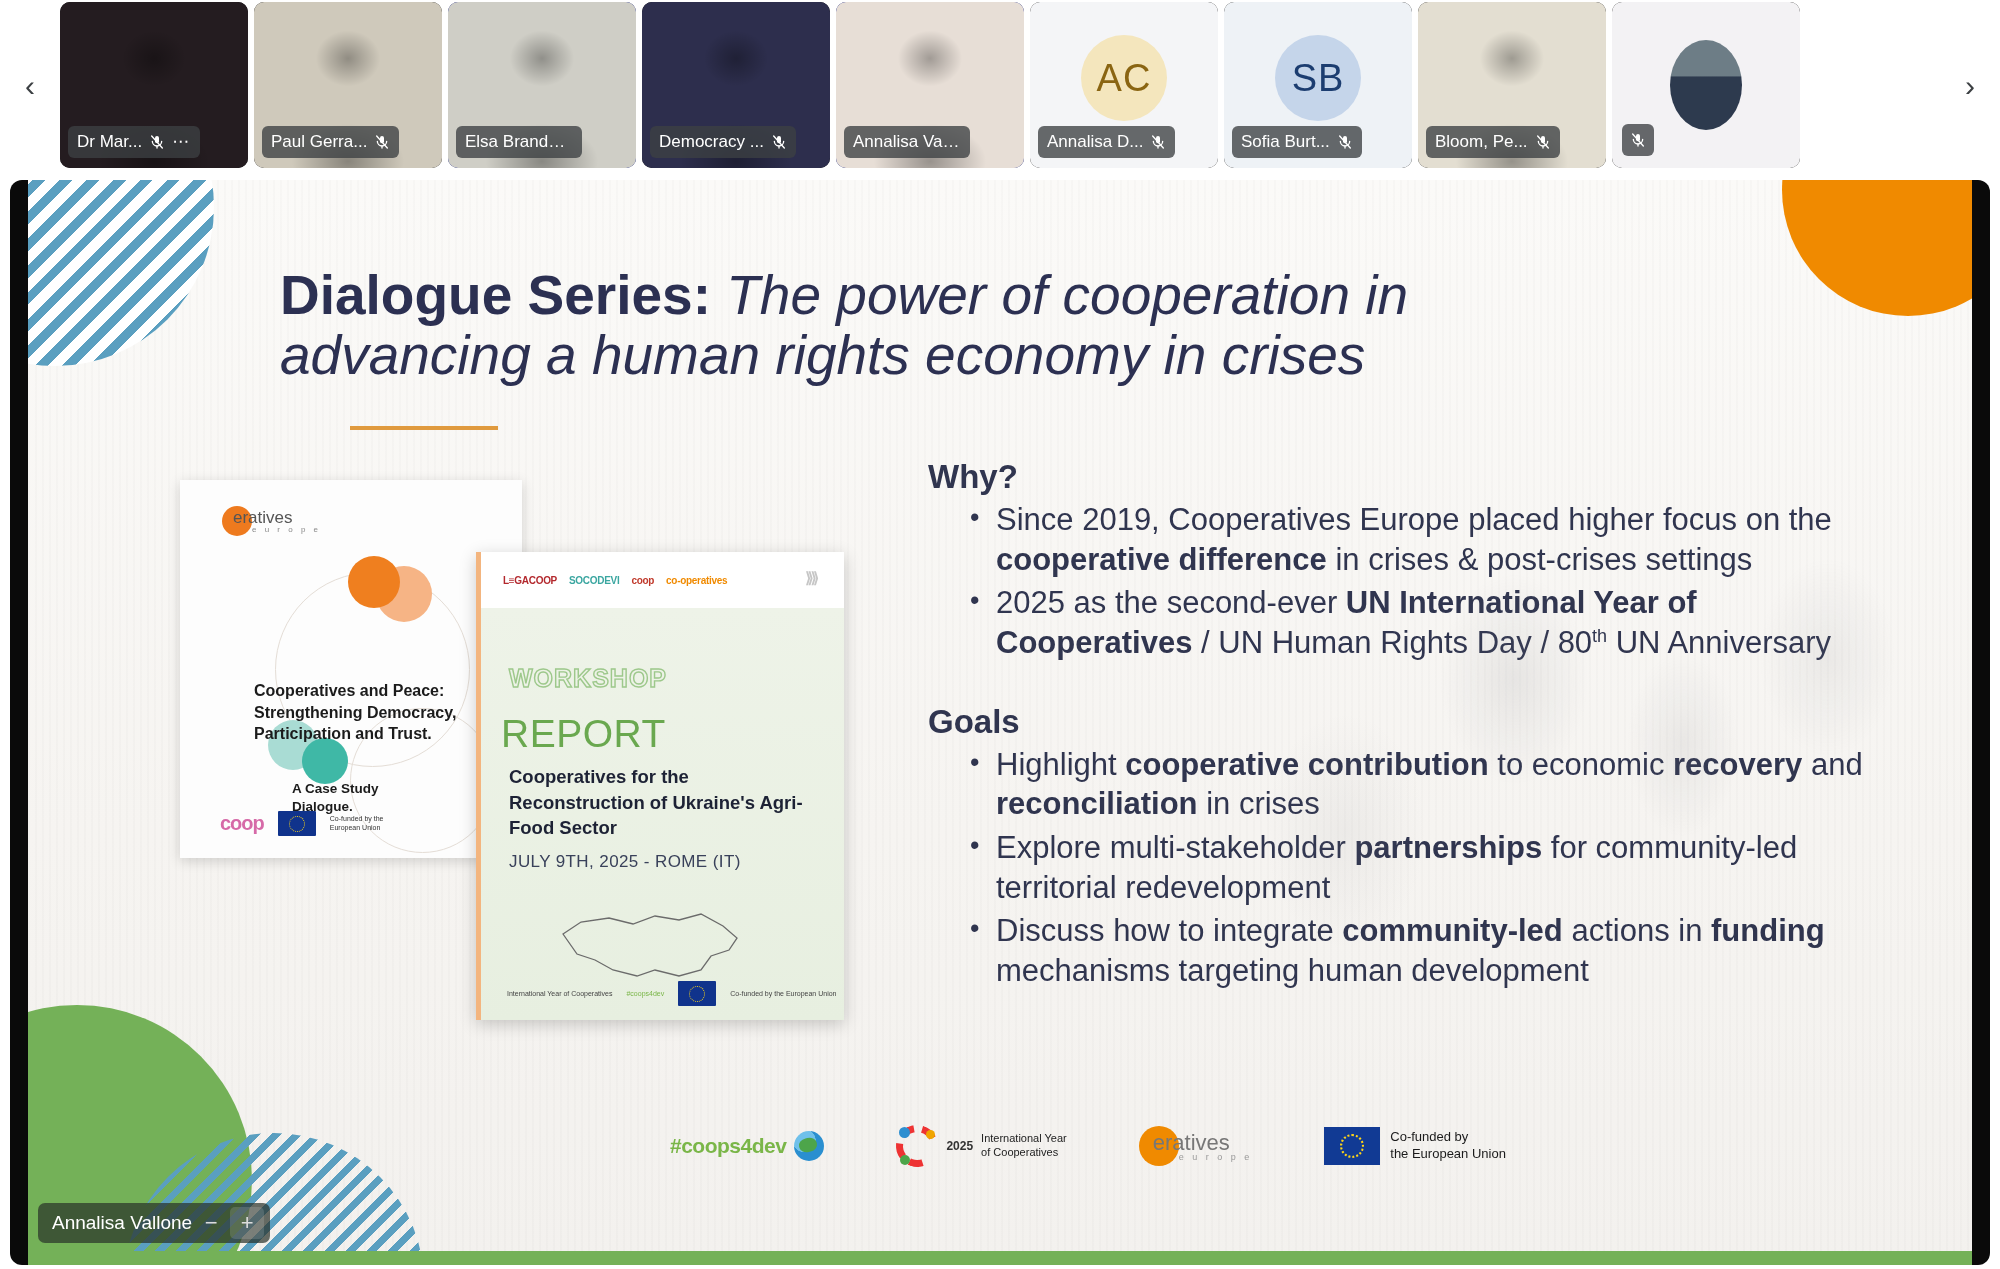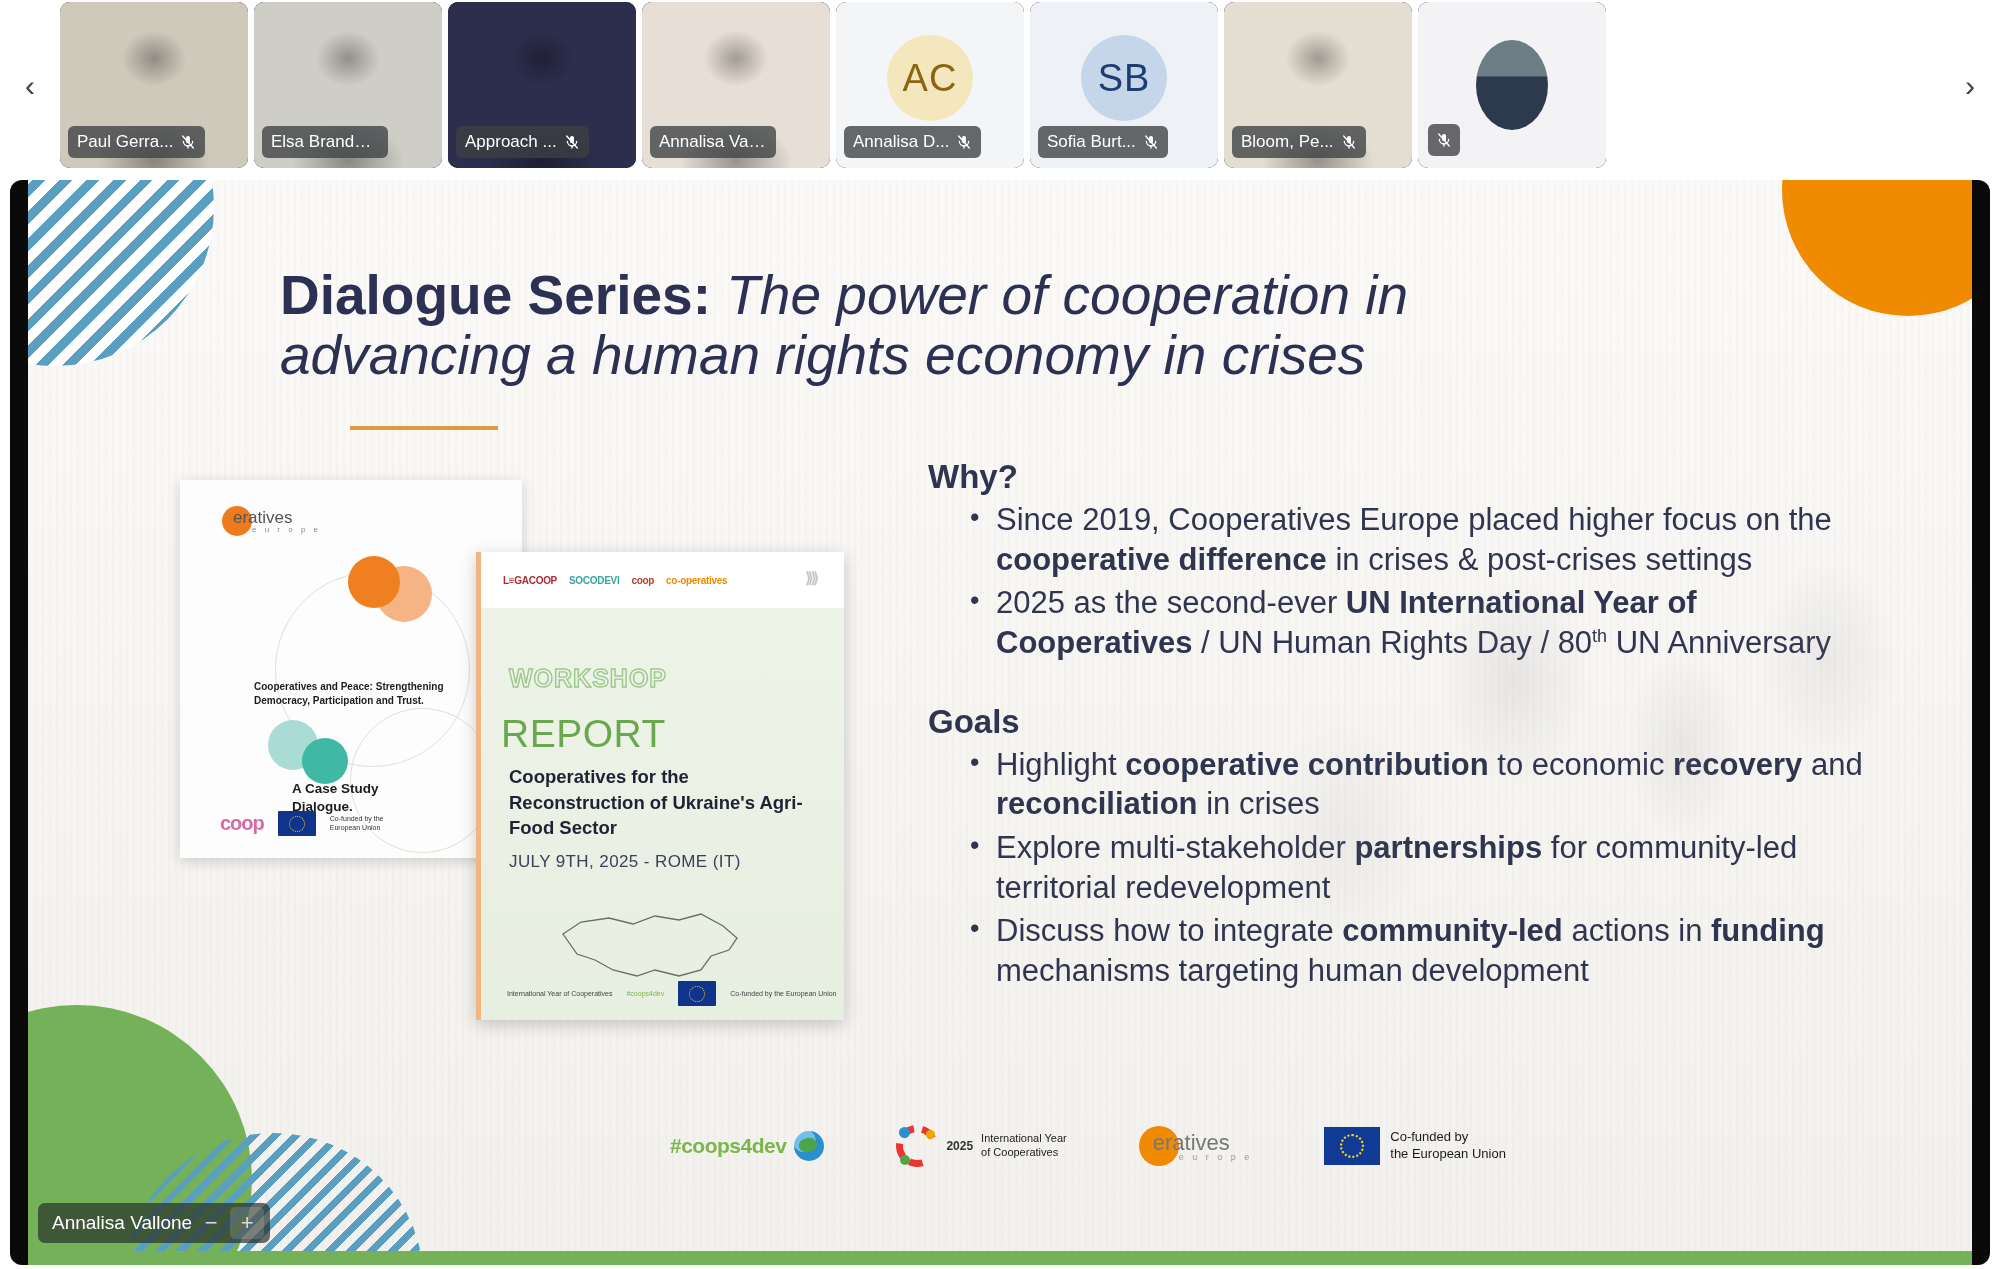--- a/index.html
+++ b/index.html
@@ -141,21 +141,21 @@
   .coop-logo { position:absolute; left:42px; top:26px; display:flex; align-items:center; }
   .coop-dot { width:30px;height:30px;border-radius:50%;background:#ee7a1e; }
   .coop-txt { font-size:17px; color:#555; margin-left:-19px; }
   .coop-sub { font-size:8px; letter-spacing:3px; color:#8a8a8a; margin-top:-3px;}
   .ring-big { position:absolute; left:95px; top:92px; width:195px;height:195px;border-radius:50%;border:1.5px solid #e4ddd6;}
   .ring-sm  { position:absolute; left:170px; top:228px; width:145px;height:145px;border-radius:50%;border:1.5px solid #e4ddd6;}
   .dot-o1 { position:absolute; left:168px; top:76px; width:52px;height:52px;border-radius:50%;background:#ef7f1f;}
   .dot-o2 { position:absolute; left:196px; top:86px; width:56px;height:56px;border-radius:50%;background:#f6b485;}
   .dot-t1 { position:absolute; left:88px; top:240px; width:50px;height:50px;border-radius:50%;background:#a9dcd4;}
   .dot-t2 { position:absolute; left:122px; top:258px; width:46px;height:46px;border-radius:50%;background:#3fb8a6;}
-  .book-a-title{ position:absolute; left:74px; top:200px; width:216px; font-size:10px; font-weight:bold; color:#1b1b1b; line-height:1.35;}
+  .book-a-title{ position:absolute; left:74px; top:200px; width:216px; font-size:16px; font-weight:bold; color:#1b1b1b; line-height:1.35;}
   .book-a-case { position:absolute; left:112px; top:300px; width:150px; font-size:13.5px; font-weight:bold; color:#1b1b1b; line-height:1.3;}
   .book-a-foot { position:absolute; left:40px; bottom:22px; display:flex; align-items:center; gap:14px;}
   .coop-sm { font-size:20px; color:#d66aa8; font-weight:bold; letter-spacing:-1px;}
   .eu-flag { width:38px;height:25px;background:#10338c; position:relative; border-radius:1px;}
   .eu-flag::after{content:"";position:absolute;left:50%;top:50%;transform:translate(-50%,-50%);
     width:14px;height:14px;border-radius:50%;border:1.6px dotted #ffd617;}
   .eu-cap{ font-size:7px;color:#333;line-height:1.25; width:58px;}
 
   .book-b {
     position: absolute; left: 448px; top: 372px;
@@ -227,20 +227,34 @@
   .pbtn { width:34px;height:32px; display:flex;align-items:center;justify-content:center;
           color:#dcdcdc; font-size:22px; cursor:pointer;}
   .pbtn.sel { background: rgba(255,255,255,0.14); border-radius:5px;}
 </style>
 </head>
 <body>
 
 <div class="filmstrip">
   <div class="strip-arrow">‹</div>
   <div class="tiles" id="tiles">
+      <div class="tile dark-edge">
+        <div class="tile-video" style="background:#241c20;"></div>
+        <div class="tile-video" style="background:radial-gradient(ellipse 46px 40px at 50% 34%, rgba(0,0,0,0.30), rgba(0,0,0,0) 70%),radial-gradient(ellipse 78px 52px at 50% 96%, rgba(0,0,0,0.34), rgba(0,0,0,0) 72%);"></div>
+        <div class="namebar">
+          <span class="nm">Dr Mar...</span>
+          <svg class="mic" viewBox="0 0 24 24" fill="none" stroke="#fff" stroke-width="2" stroke-linecap="round">
+            <rect x="9" y="3" width="6" height="11" rx="3" fill="#fff" stroke="none"></rect>
+            <path d="M5 11a7 7 0 0 0 14 0"></path>
+            <path d="M12 18v3"></path>
+            <line x1="4" y1="3" x2="20" y2="21" stroke="#fff" stroke-width="2"></line>
+          </svg>
+          <span class="dots">⋯</span>
+        </div>
+      </div>
       <div class="tile">
         <div class="tile-video" style="background:#cfc9bb;"></div>
         <div class="tile-video" style="background:radial-gradient(ellipse 46px 40px at 50% 34%, rgba(0,0,0,0.30), rgba(0,0,0,0) 70%),radial-gradient(ellipse 78px 52px at 50% 96%, rgba(0,0,0,0.34), rgba(0,0,0,0) 72%);"></div>
         <div class="namebar">
           <span class="nm">Paul Gerra...</span>
           <svg class="mic" viewBox="0 0 24 24" fill="none" stroke="#fff" stroke-width="2" stroke-linecap="round">
             <rect x="9" y="3" width="6" height="11" rx="3" fill="#fff" stroke="none"></rect>
             <path d="M5 11a7 7 0 0 0 14 0"></path>
             <path d="M12 18v3"></path>
             <line x1="4" y1="3" x2="20" y2="21" stroke="#fff" stroke-width="2"></line>
@@ -251,21 +265,21 @@
         <div class="tile-video" style="background:#cfcec6;"></div>
         <div class="tile-video" style="background:radial-gradient(ellipse 46px 40px at 50% 34%, rgba(0,0,0,0.30), rgba(0,0,0,0) 70%),radial-gradient(ellipse 78px 52px at 50% 96%, rgba(0,0,0,0.34), rgba(0,0,0,0) 72%);"></div>
         <div class="namebar">
           <span class="nm">Elsa Brander (...</span>
         </div>
       </div>
       <div class="tile">
         <div class="tile-video" style="background:#2d2e4d;"></div>
         <div class="tile-video" style="background:radial-gradient(ellipse 46px 40px at 50% 34%, rgba(0,0,0,0.30), rgba(0,0,0,0) 70%),radial-gradient(ellipse 78px 52px at 50% 96%, rgba(0,0,0,0.34), rgba(0,0,0,0) 72%);"></div>
         <div class="namebar">
-          <span class="nm">Approach ...</span>
+          <span class="nm">Democracy ...</span>
           <svg class="mic" viewBox="0 0 24 24" fill="none" stroke="#fff" stroke-width="2" stroke-linecap="round">
             <rect x="9" y="3" width="6" height="11" rx="3" fill="#fff" stroke="none"></rect>
             <path d="M5 11a7 7 0 0 0 14 0"></path>
             <path d="M12 18v3"></path>
             <line x1="4" y1="3" x2="20" y2="21" stroke="#fff" stroke-width="2"></line>
           </svg>
         </div>
       </div>
       <div class="tile active">
         <div class="tile-video" style="background:#e7ded6;"></div>

